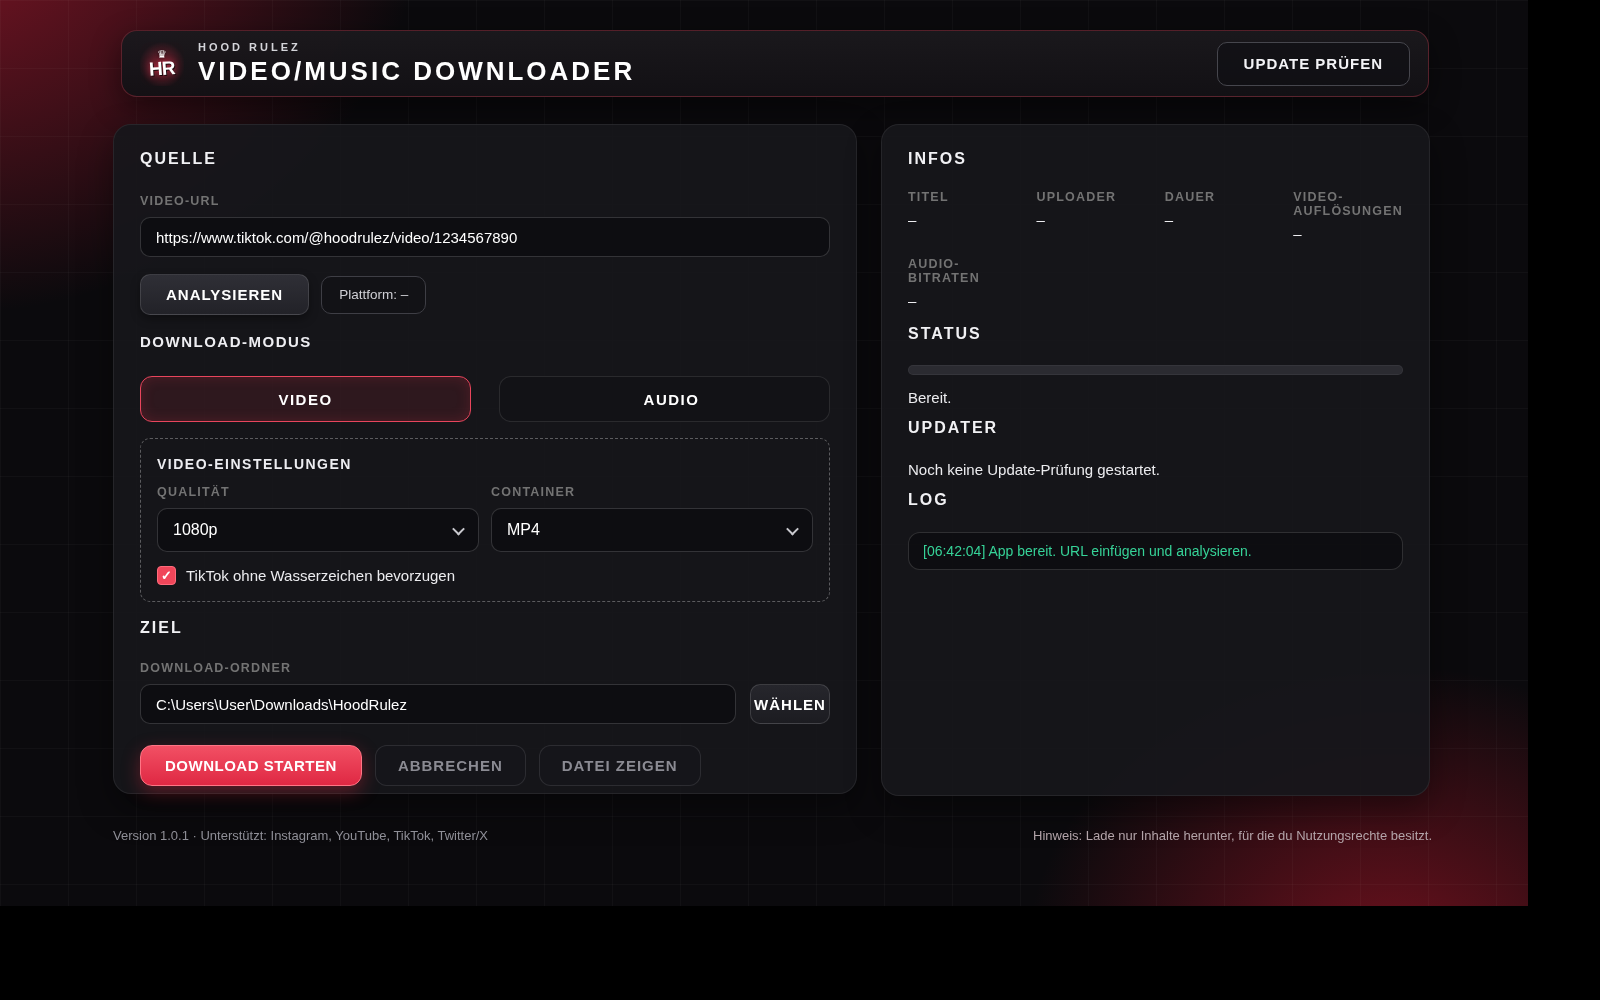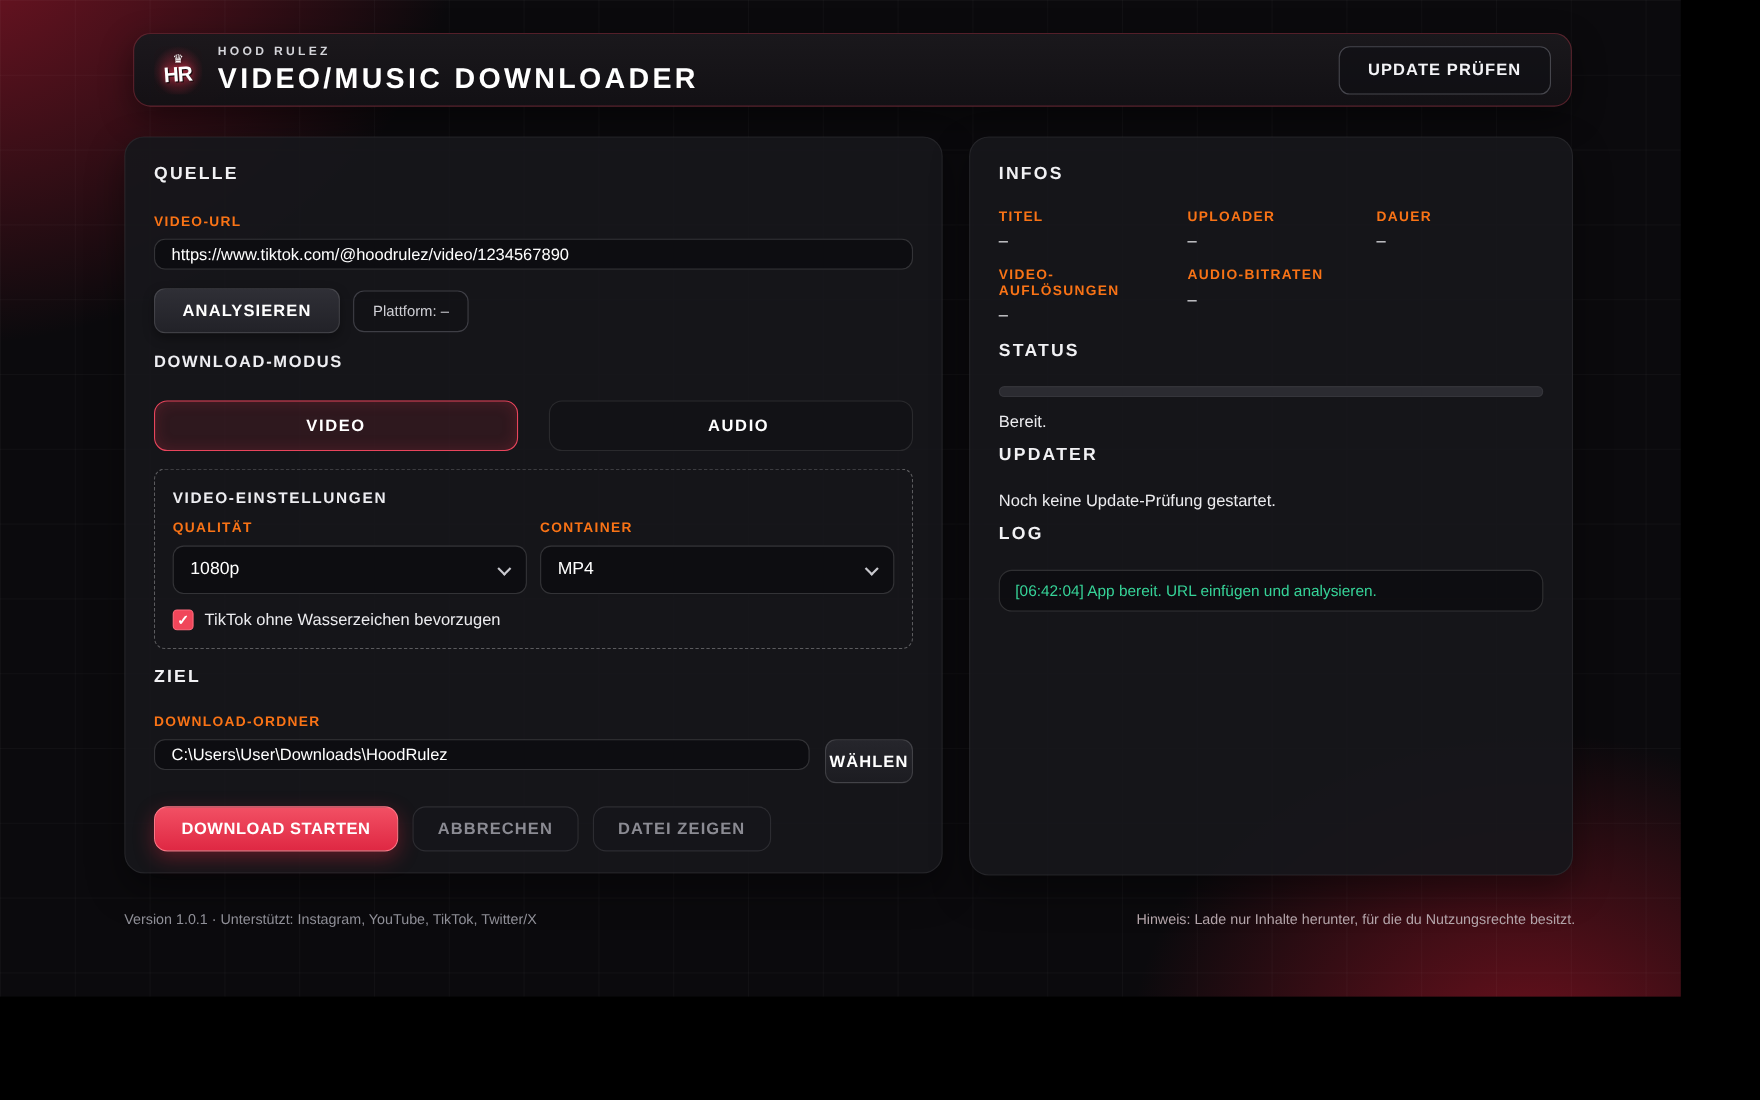--- a/index.html
+++ b/index.html
@@ -51,24 +51,24 @@
   }
   .card {
     background:rgba(23,23,27,0.93); border:1px solid rgba(255,255,255,0.07);
     border-radius:18px; padding:25px 26px; box-shadow:0 14px 34px rgba(0,0,0,0.4);
   }
   .card.left { height:670px; }
   .card.right { height:672px; }
 
   .h1 { font-size:16px; font-weight:800; letter-spacing:2px; color:#f1f1f4; }
   .h2 { font-size:15px; font-weight:800; letter-spacing:1.5px; color:#eeeef2; }
-  .field-label { font-size:12.5px; font-weight:600; letter-spacing:1.2px; color:#f97316; margin-bottom:9px; }
+  .field-label { font-size:12.5px; font-weight:600; letter-spacing:1.2px; color:#737373; margin-bottom:9px; }
 
   .text-input {
-    width:100%; height:28px; border-radius:10px; border:1px solid rgba(255,255,255,0.16);
+    width:100%; height:40px; border-radius:10px; border:1px solid rgba(255,255,255,0.16);
     background:#0d0d11; color:#fff; font-size:15px; padding:0 15px;
     font-family:"Liberation Sans",sans-serif; outline:none;
   }
 
   
   .sec-quelle { margin-bottom:26px; }
   .url-wrap { margin-bottom:17px; }
   .analyze-row { display:flex; gap:12px; align-items:center; margin-bottom:18px; }
   .analyze-btn {
     height:41px; padding:0 25px; border-radius:10px; cursor:pointer;
@@ -129,21 +129,21 @@
   }
   .ghost-btn {
     height:41px; padding:0 22px; border-radius:12px; cursor:pointer;
     background:rgba(22,22,27,0.7); border:1px solid rgba(255,255,255,0.1);
     color:#8b8b93; font-weight:800; font-size:15px; letter-spacing:1px;
     display:flex; align-items:center;
   }
 
   
   .infos-heading { margin-bottom:22px; }
-  .info-grid { display:grid; grid-template-columns:1fr 1fr 1fr; column-gap:20px; row-gap:15px; margin-bottom:16px; }
+  .info-grid { display:grid; grid-template-columns:1fr 1fr 1fr 1fr; column-gap:20px; row-gap:15px; margin-bottom:16px; }
   .info-value { font-size:15px; color:#ededf0; margin-top:-2px; }
   .status-heading { margin-bottom:22px; }
   .progress-track {
     width:100%; height:10px; border-radius:99px; background:#2b2b31;
     border:1px solid rgba(255,255,255,0.05); overflow:hidden; margin-bottom:14px;
   }
   .progress-fill { height:100%; background:#e8455c; border-radius:99px; width:0; }
   .status-text { font-size:15px; color:#ececef; margin-bottom:13px; }
   .updater-heading { margin-bottom:24px; }
   .updater-text { font-size:15px; color:#ececef; margin-bottom:13px; }

